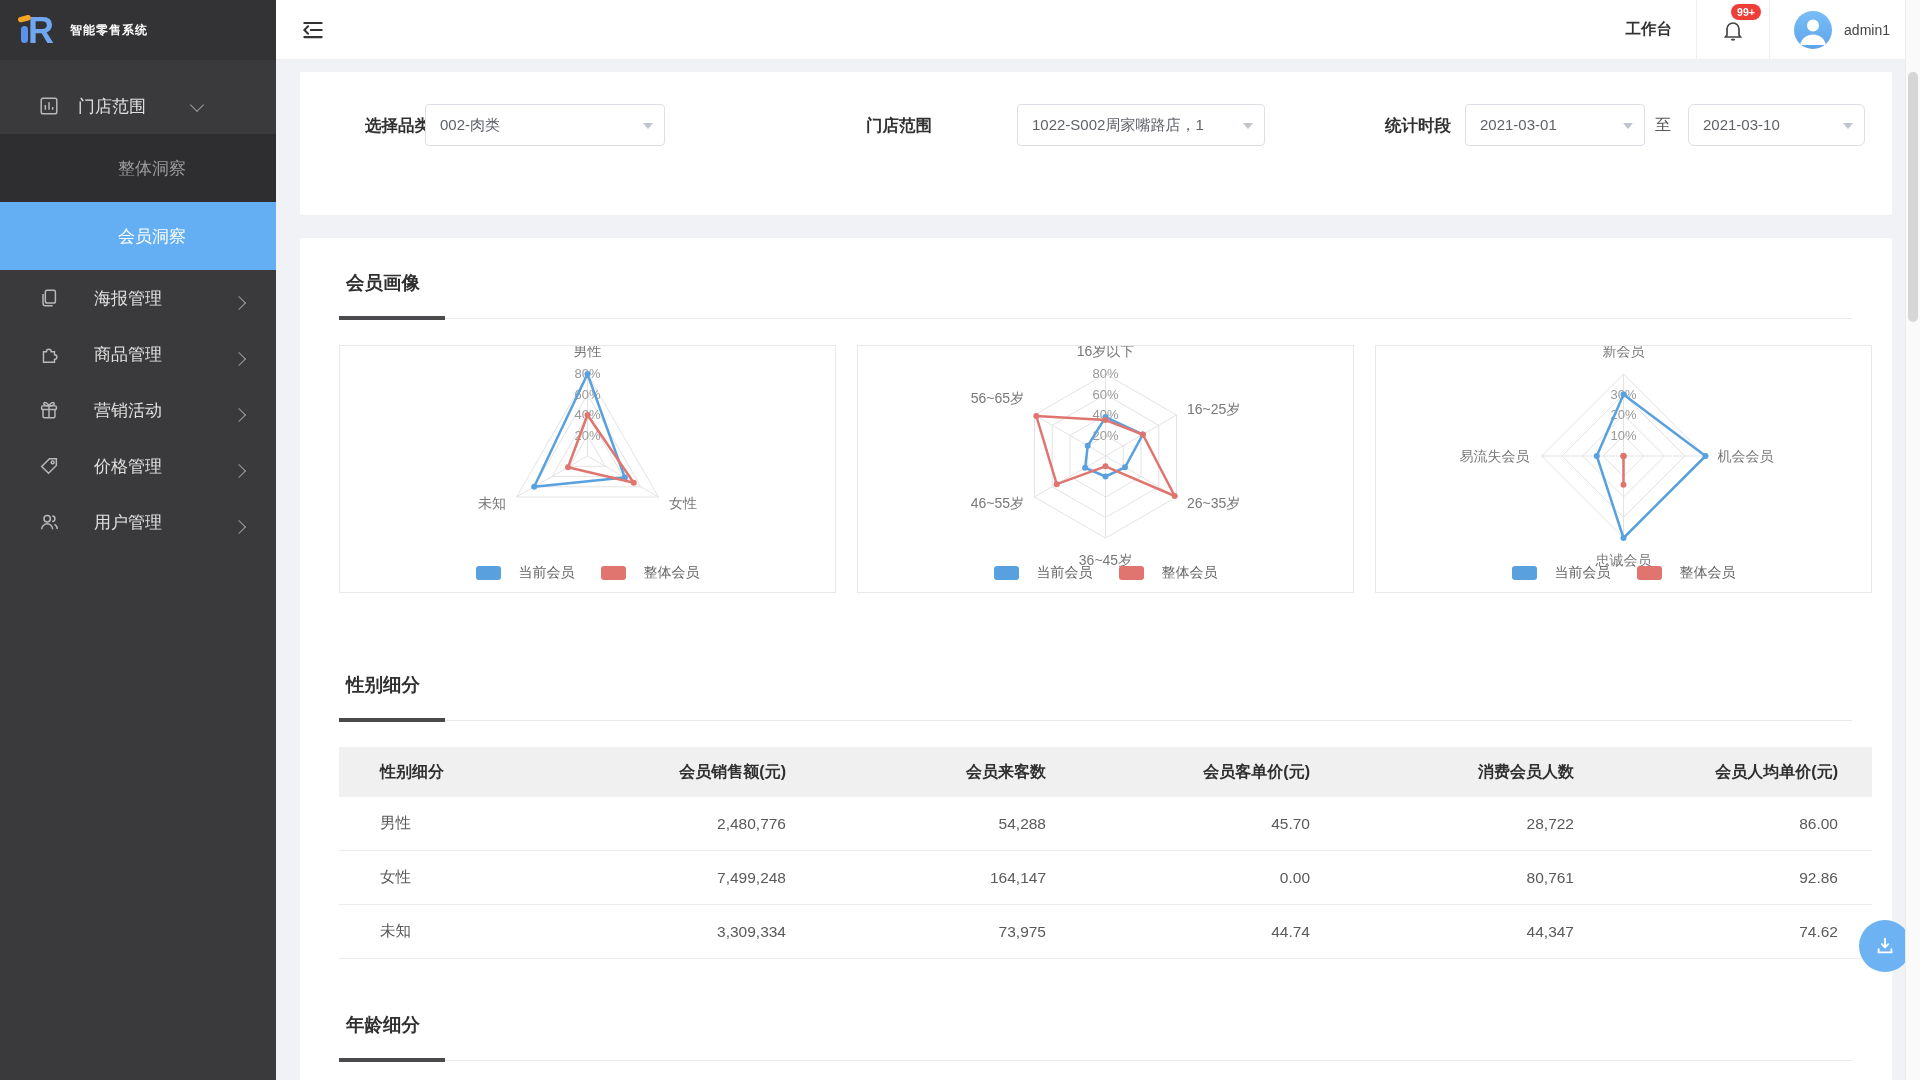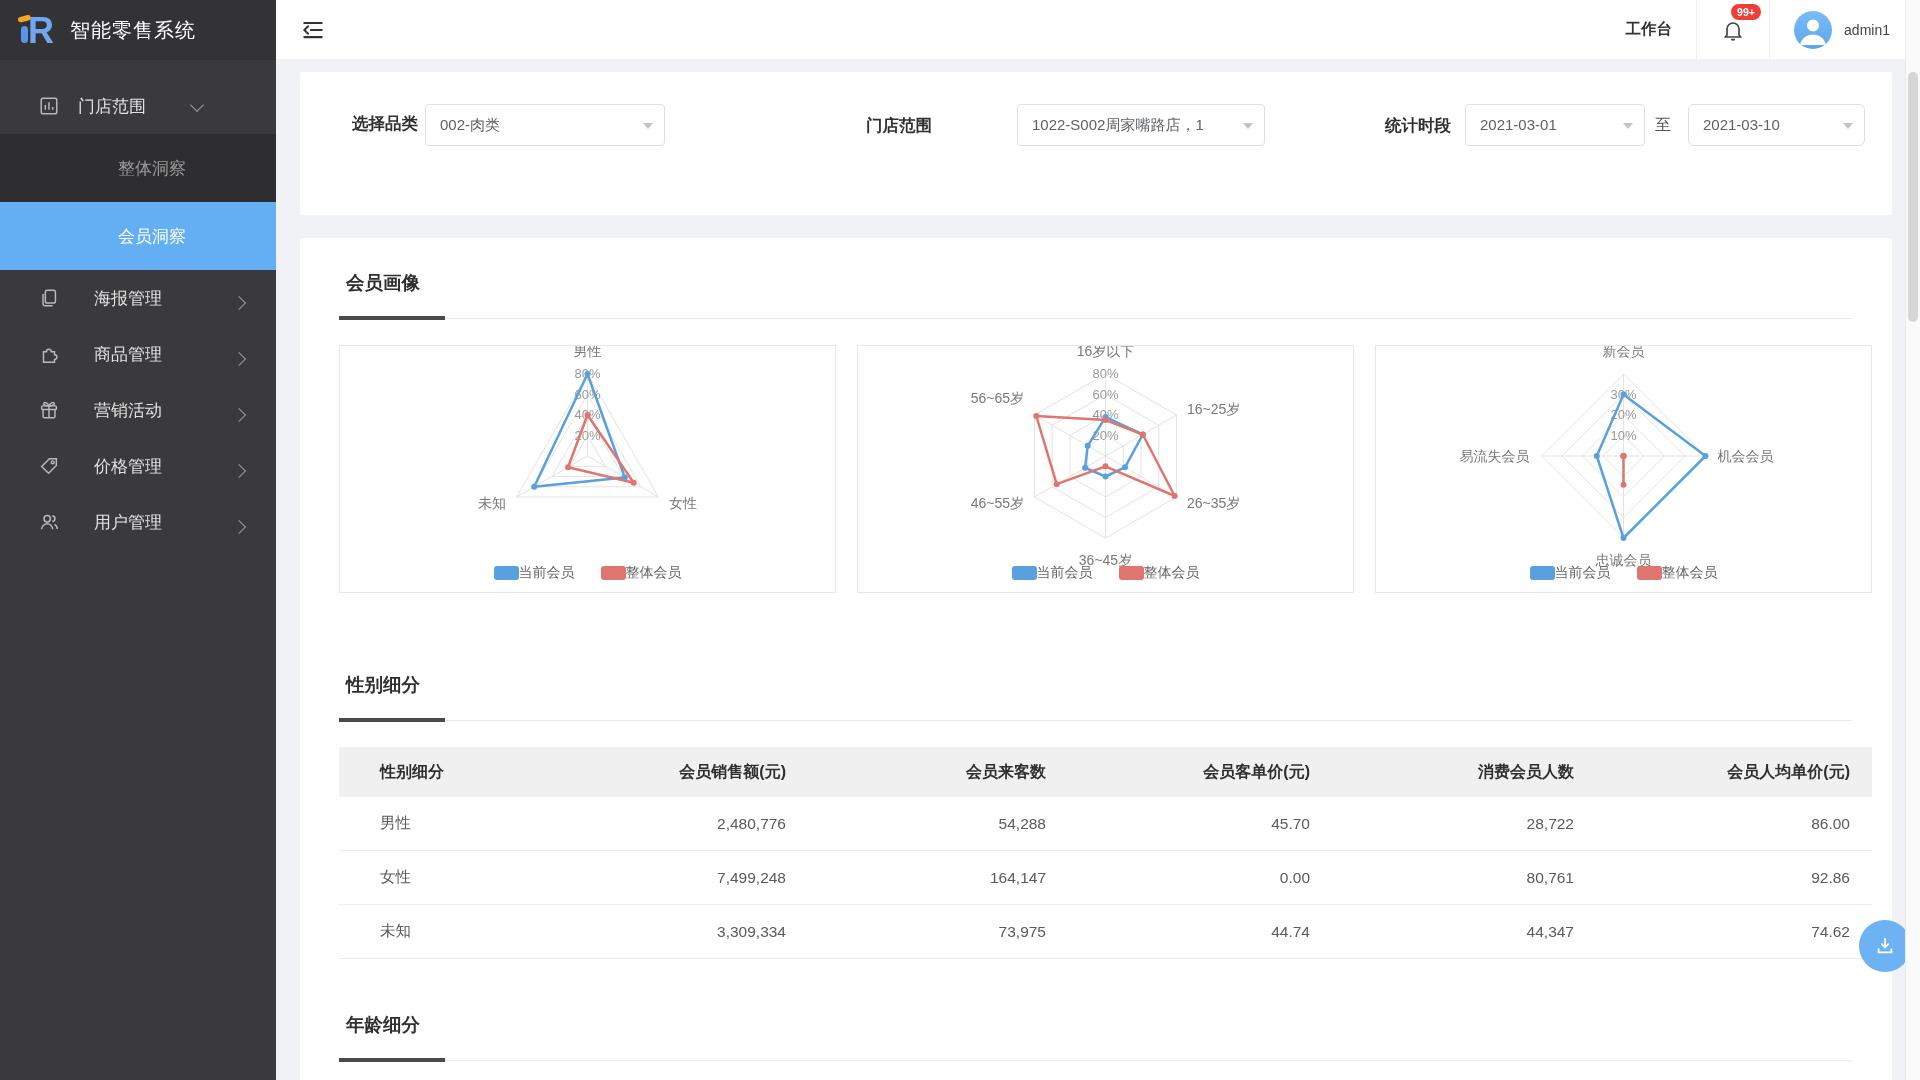--- a/index.html
+++ b/index.html
@@ -6,21 +6,21 @@
   body{
     width:1920px;height:1080px;overflow:hidden;position:relative;
     background:#f0f2f5;
     font-family:"Liberation Sans","DejaVu Sans",sans-serif;
     -webkit-font-smoothing:antialiased;
   }
   
   .sidebar{position:absolute;left:0;top:0;width:276px;height:1080px;background:#3a3a3c;z-index:20;}
   .logo-row{height:60px;display:flex;align-items:center;padding-left:18px;background:#333335;}
   .logo-mark{width:42px;height:42px;position:relative;flex:0 0 auto;}
-  .logo-title{color:#ffffff;font-size:20px;font-weight:normal;margin-left:10px;letter-spacing:1px;}
+  .logo-title{color:#ffffff;font-size:12px;font-weight:bold;margin-left:10px;letter-spacing:1px;}
   .menu{margin-top:18px;}
   .m-item{height:56px;display:flex;align-items:center;position:relative;color:#e0e0e0;font-size:17px;cursor:pointer;padding-left:38px;}
   .m-item .m-icon{width:22px;height:22px;flex:0 0 auto;}
   .m-item .m-label{margin-left:18px;}
   .m-item.parented .m-label{margin-left:34px;}
   .chev{width:9px;height:9px;border-right:1.6px solid #9a9a9a;border-bottom:1.6px solid #9a9a9a;position:absolute;}
   .chev-down{transform:rotate(45deg);left:192px;top:22px;}
   .chev-right{transform:rotate(-45deg);left:234px;top:28px;}
   .submenu{background:#2e2e30;}
   .sub-item{height:68px;display:flex;align-items:center;padding-left:118px;color:#9b9b9b;font-size:17px;cursor:pointer;}
@@ -47,29 +47,29 @@
   .to-word{position:absolute;top:32px;height:42px;line-height:42px;font-size:16px;color:#555;}
   
   .sec-h{position:absolute;left:39px;right:40px;height:54px;border-bottom:1px solid #e9e9e9;}
   .sec-title{position:absolute;left:7px;top:6px;font-size:18.5px;font-weight:bold;color:#2f2f2f;}
   .sec-bar{position:absolute;left:0;bottom:-2px;width:106px;height:4px;background:#4a4a4d;}
   
   .chart-box{position:absolute;top:107px;width:497px;height:248px;border:1px solid #e8e8e8;box-sizing:border-box;background:#fff;}
   .chart-box svg{display:block;}
   .chart-box svg text{font-family:"Liberation Sans","DejaVu Sans",sans-serif;}
   .legend{position:absolute;left:0;right:0;bottom:10px;display:flex;justify-content:center;gap:26px;}
-  .legend-item{display:flex;align-items:center;gap:0;font-size:14px;color:#666;cursor:pointer;}
+  .legend-item{display:flex;align-items:center;gap:18px;font-size:14px;color:#666;cursor:pointer;}
   .swatch{width:25px;height:14px;border-radius:3px;display:inline-block;}
   
   .g-table{position:absolute;left:39px;top:509px;width:1533px;border-collapse:collapse;table-layout:fixed;}
   .g-table th{background:#f0f0f0;height:48px;font-size:16px;color:#2f2f2f;font-weight:bold;}
   .g-table td{height:51px;border-bottom:1px solid #ececec;font-size:15.5px;color:#5a5a5a;background:#fff;}
   .g-table th.first,.g-table td.first{text-align:left;padding-left:41px;}
   .g-table th.num,.g-table td.num{text-align:right;}
-  .g-table th.last,.g-table td.last{padding-right:22px;}
+  .g-table th.last,.g-table td.last{padding-right:34px;}
   
   .fab{position:absolute;right:9px;bottom:108px;width:52px;height:52px;border-radius:50%;background:#6DB3F3;display:flex;align-items:center;justify-content:center;cursor:pointer;z-index:25;}
   .scrollbar{position:absolute;right:0;top:0;width:15px;height:1080px;background:#fafafa;border-left:1px solid #ececec;z-index:30;box-sizing:border-box;}
   .scroll-thumb{position:absolute;left:2px;top:72px;width:10px;height:250px;background:#d6d6d6;border-radius:6px;}
 </style>
 </head>
 <body>
 
 <div class="sidebar">
   <div class="logo-row">
@@ -188,21 +188,21 @@
           <circle cx="19" cy="14.5" r="6" fill="#ffffff"></circle>
           <path d="M6 34c1.5-7 7-10.5 13-10.5S30.5 27 32 34z" fill="#ffffff"></path>
         </svg>
       </div>
       <span class="username">admin1</span>
     </div>
   </div>
 </div>
 
 <div class="filter-card">
-  <span class="f-label" style="left:52px;font-family:Liberation Mono, monospace;">选择品类</span>
+  <span class="f-label" style="left:65px;">选择品类</span>
   <div class="f-select" style="left:125px;width:240px;">
     <span>002-肉类</span>
     <span class="caret"></span>
   </div>
 
   <span class="f-label" style="left:566px;">门店范围</span>
   <div class="f-select" style="left:673px;width:248px;margin-left:44px;">
     <span>1022-S002周家嘴路店，1</span>
     <span class="caret" style="background:#fff;"></span>
   </div>

